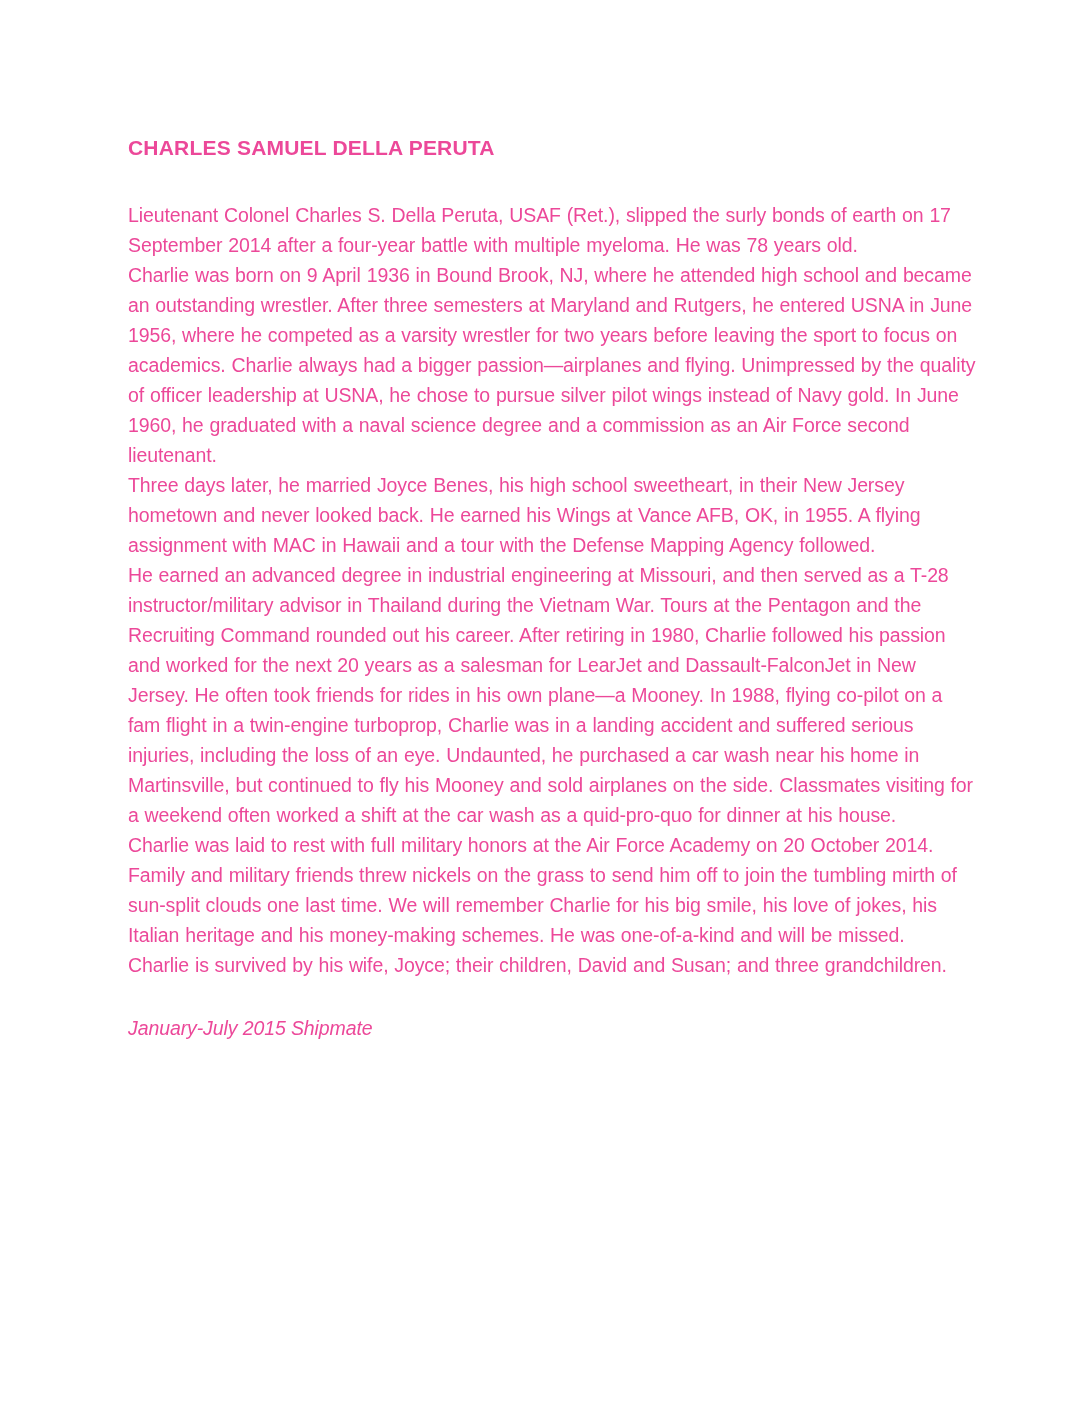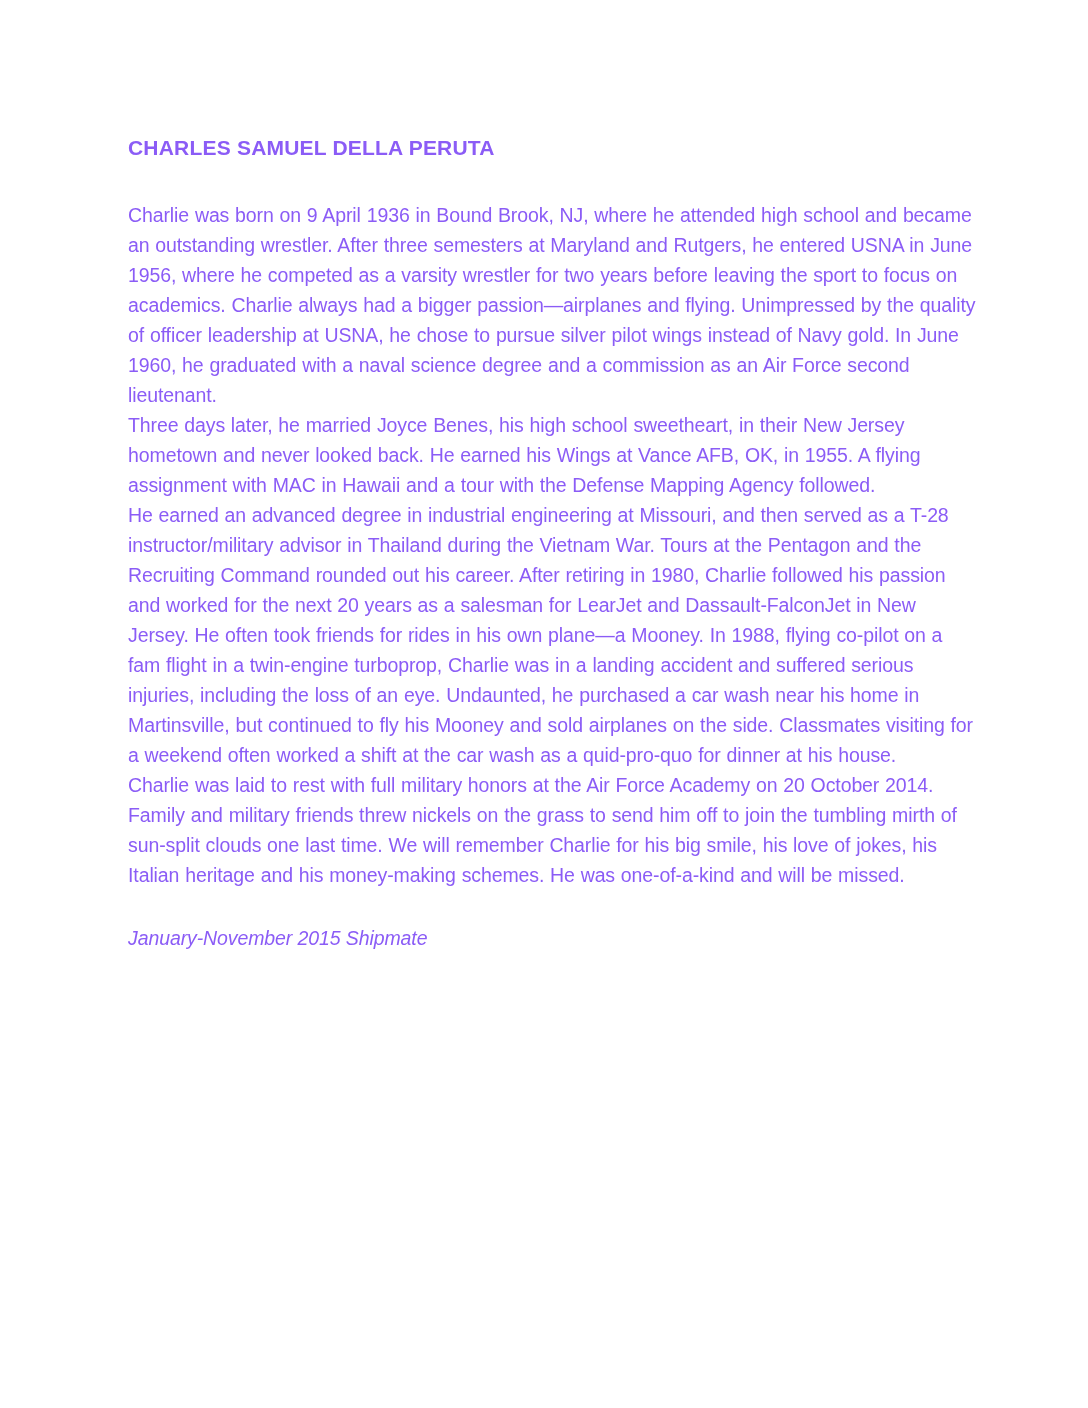--- a/index.html
+++ b/index.html
@@ -11,21 +11,21 @@
     width: 1088px;
     height: 1408px;
     overflow: hidden;
   }
   .page {
     box-sizing: border-box;
     width: 1088px;
     height: 1408px;
     background: #ffffff;
     padding: 133px 112px 0 128px;
-    color: #8b5cf6;
+    color: #ec4899;
     font-family: "Liberation Sans", sans-serif;
   }
   .doc-title {
     font-size: 21px;
     font-weight: 700;
     line-height: 30px;
     letter-spacing: 0.2px;
     margin: 0 0 37px 0;
   }
   .doc-body p.para {
@@ -43,20 +43,22 @@
     letter-spacing: -0.1px;
   }
 </style>
 </head>
 <body>
 
 <div class="page">
   <h1 class="doc-title">CHARLES SAMUEL DELLA PERUTA</h1>
 
   <div class="doc-body">
+    <p class="para">Lieutenant Colonel Charles S. Della Peruta, USAF (Ret.), slipped the surly bonds of earth on 17 September 2014 after a four-year battle with multiple myeloma. He was 78 years old.</p>
     <p class="para">Charlie was born on 9 April 1936 in Bound Brook, NJ, where he attended high school and became an outstanding wrestler. After three semesters at Maryland and Rutgers, he entered USNA in June 1956, where he competed as a varsity wrestler for two years before leaving the sport to focus on academics. Charlie always had a bigger passion—airplanes and flying. Unimpressed by the quality of officer leadership at USNA, he chose to pursue silver pilot wings instead of Navy gold. In June 1960, he graduated with a naval science degree and a commission as an Air Force second lieutenant.</p>
     <p class="para">Three days later, he married Joyce Benes, his high school sweetheart, in their New Jersey hometown and never looked back. He earned his Wings at Vance AFB, OK, in 1955. A flying assignment with MAC in Hawaii and a tour with the Defense Mapping Agency followed.</p>
     <p class="para">He earned an advanced degree in industrial engineering at Missouri, and then served as a T-28 instructor/military advisor in Thailand during the Vietnam War. Tours at the Pentagon and the Recruiting Command rounded out his career. After retiring in 1980, Charlie followed his passion and worked for the next 20 years as a salesman for LearJet and Dassault-FalconJet in New Jersey. He often took friends for rides in his own plane—a Mooney. In 1988, flying co-pilot on a fam flight in a twin-engine turboprop, Charlie was in a landing accident and suffered serious injuries, including the loss of an eye. Undaunted, he purchased a car wash near his home in Martinsville, but continued to fly his Mooney and sold airplanes on the side. Classmates visiting for a weekend often worked a shift at the car wash as a quid-pro-quo for dinner at his house.</p>
     <p class="para">Charlie was laid to rest with full military honors at the Air Force Academy on 20 October 2014. Family and military friends threw nickels on the grass to send him off to join the tumbling mirth of sun-split clouds one last time. We will remember Charlie for his big smile, his love of jokes, his Italian heritage and his money-making schemes. He was one-of-a-kind and will be missed.</p>
+    <p class="para">Charlie is survived by his wife, Joyce; their children, David and Susan; and three grandchildren.</p>
   </div>
 
-  <p class="doc-footer">January-November 2015 Shipmate</p>
+  <p class="doc-footer">January-July 2015 Shipmate</p>
 </div>
 
 </body></html>

